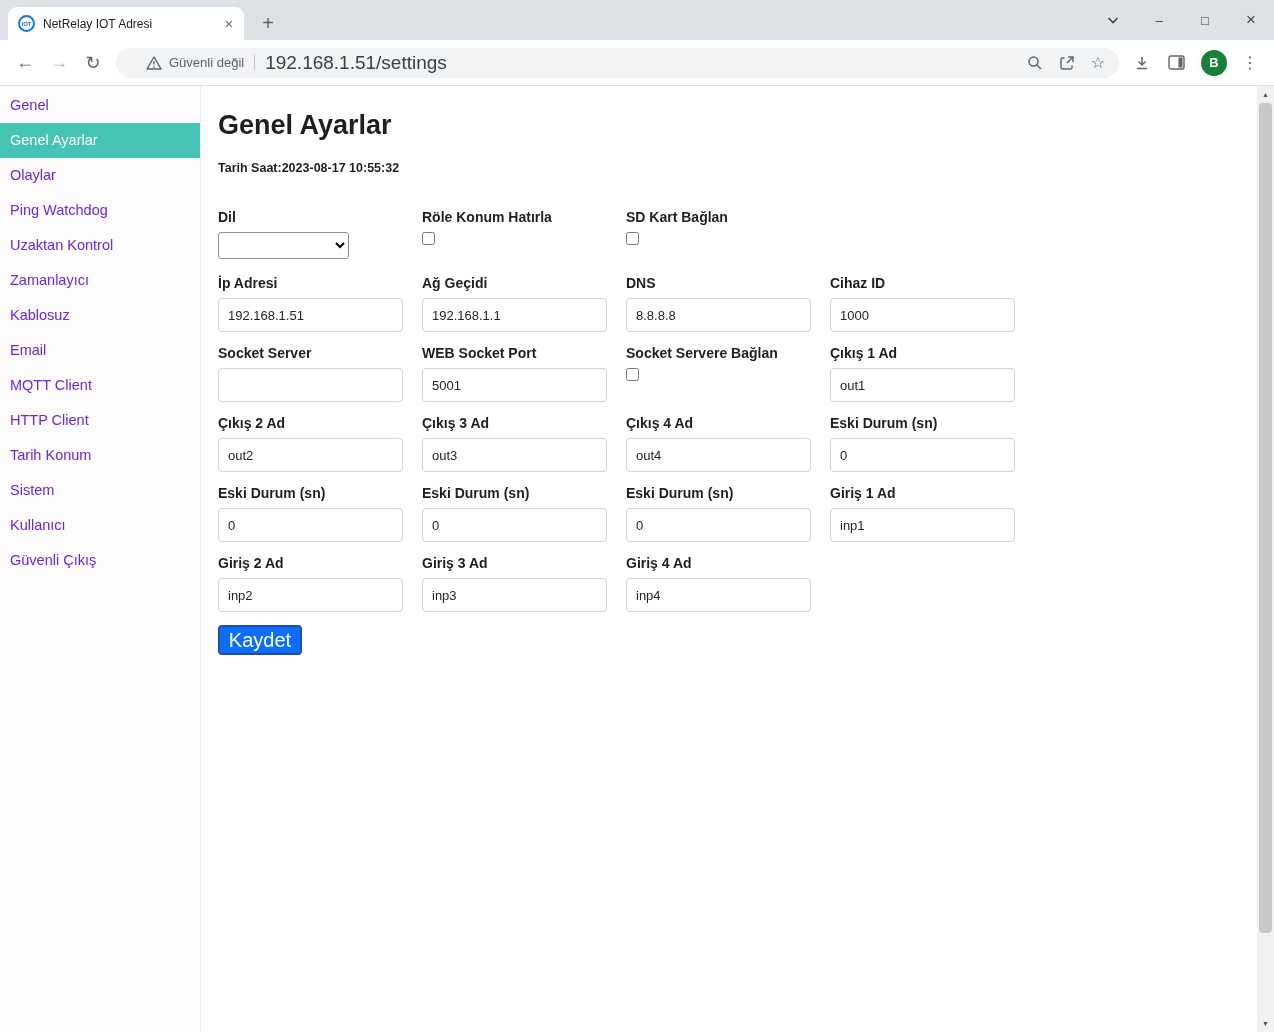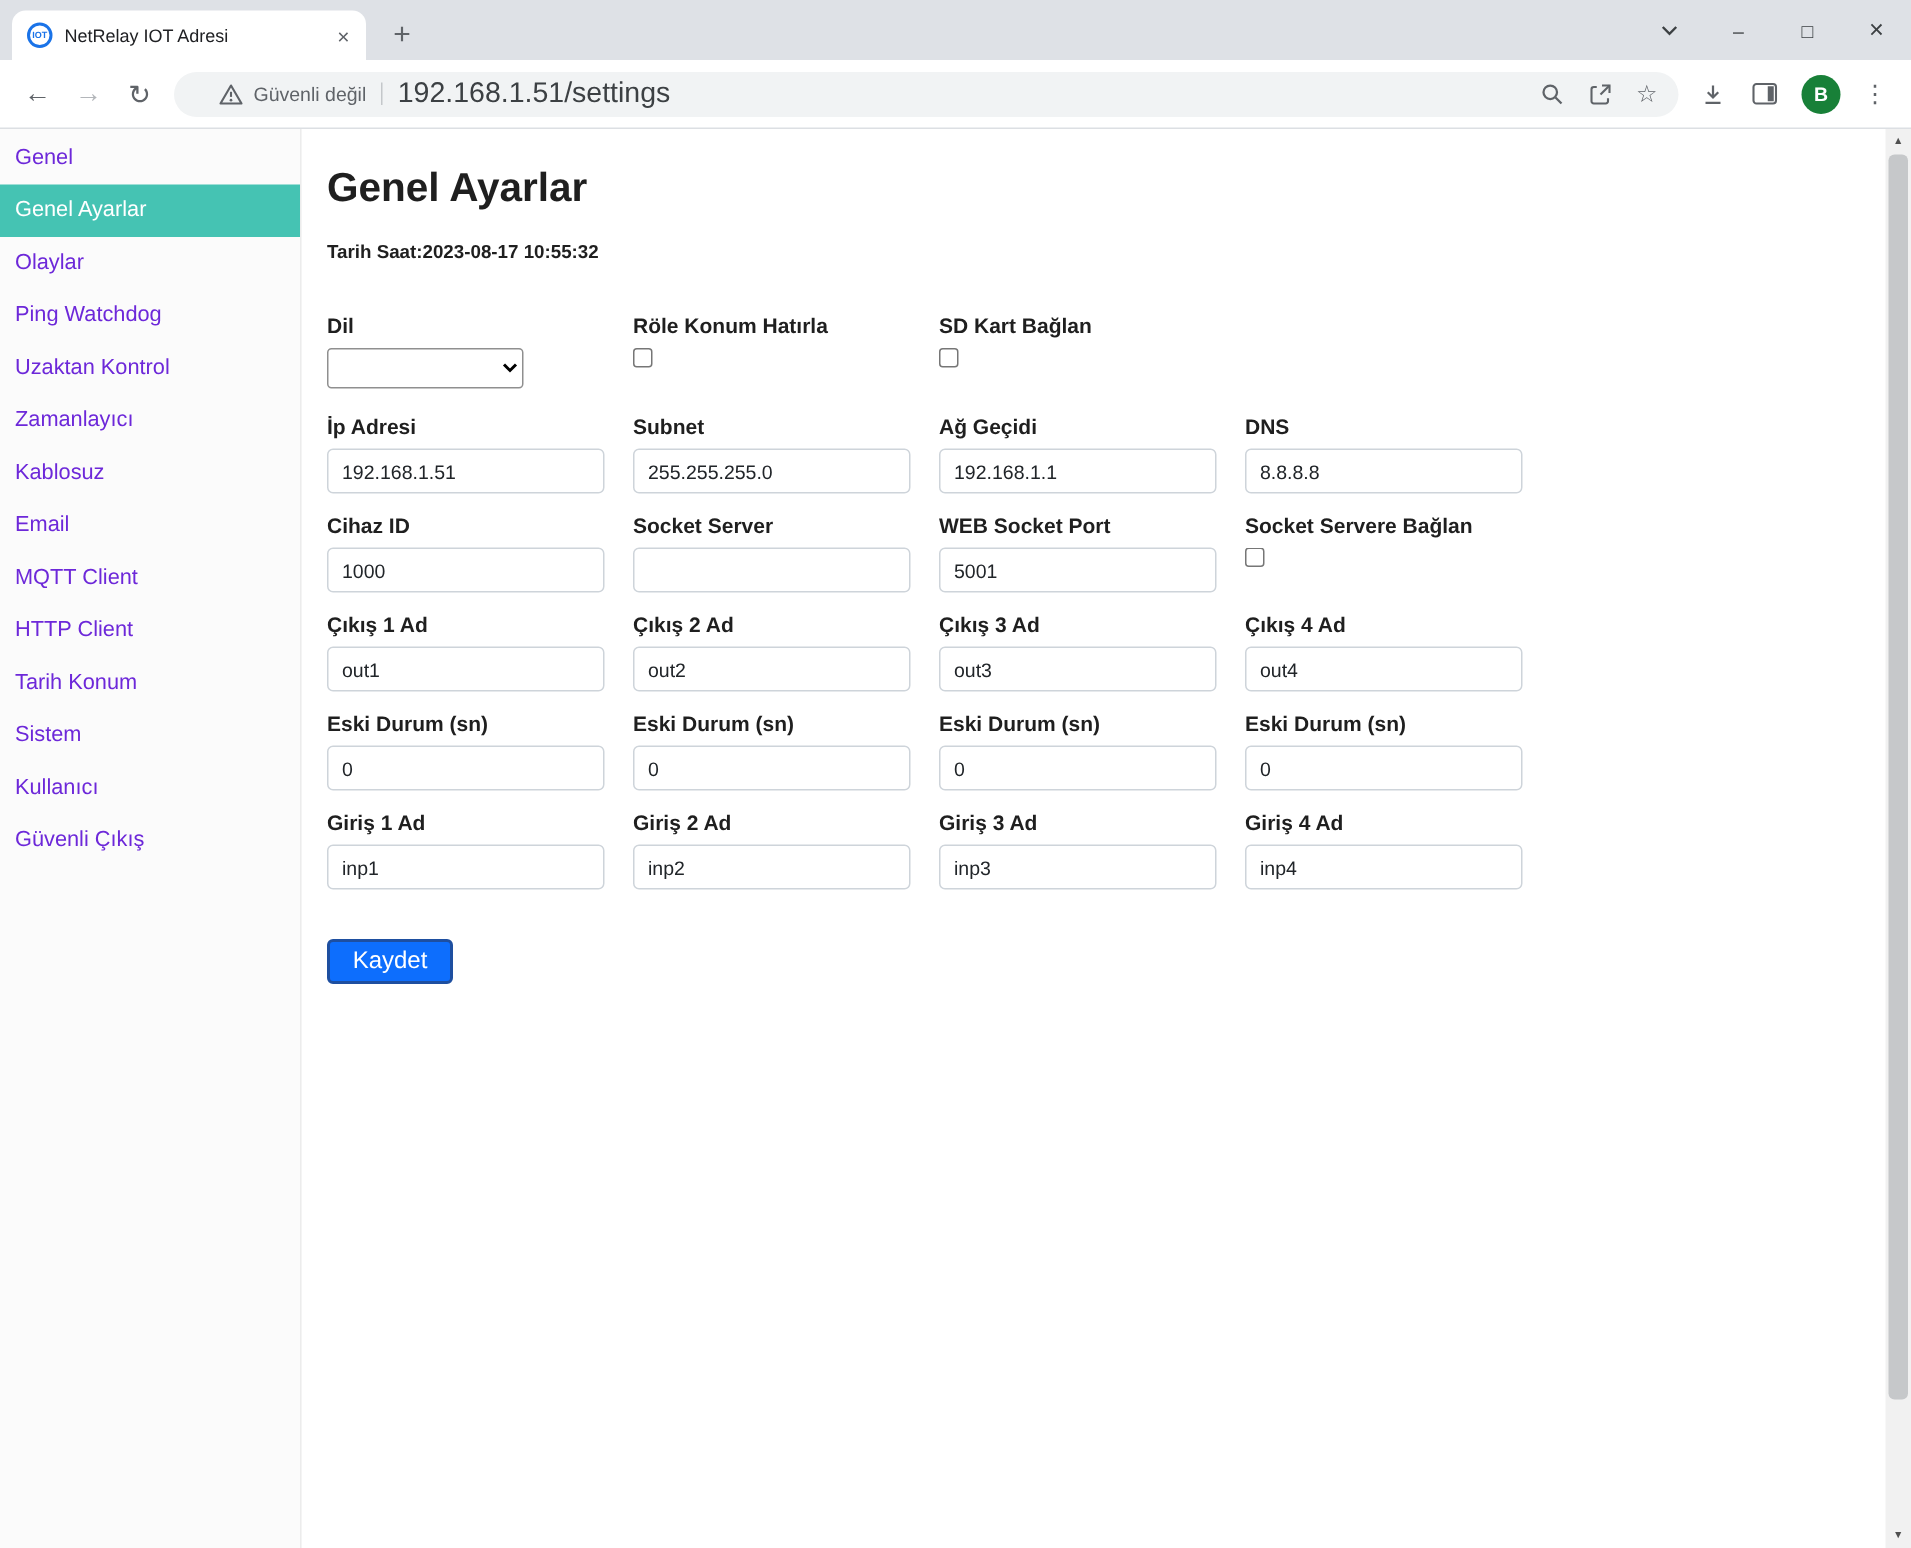--- a/index.html
+++ b/index.html
@@ -52,26 +52,26 @@
   .sb-item.active { background:#45c3b3; color:#fff; }
 
   .main { flex:1; padding:24px 0 0 17px; }
   .title { font-size:27px; font-weight:bold; color:#1f1f1f; margin-bottom:20px; }
   .datetime { font-size:12.5px; font-weight:bold; color:#1f1f1f; margin-bottom:34px; }
 
   .grid { display:grid; grid-template-columns:repeat(4, 204px); }
   .cell { margin-bottom:13px; }
   .flabel { display:block; font-size:14px; font-weight:bold; color:#1f1f1f; margin-bottom:7px; }
   .ftext { width:185px; height:30px; border:1px solid #ced4da; border-radius:4px;
-    padding:0 9px; font-size:13px; color:#212529; font-family:inherit; background:#fff; }
+    padding:16px 9px; font-size:13px; color:#212529; font-family:inherit; background:#fff; }
   .fselect { width:131px; height:27px; border:1px solid #8f8f8f; border-radius:3px;
     font-size:13px; font-family:inherit; background:#fff; padding:12px 4px; }
   .fcheck { width:13px; height:13px; margin-top:5px; display:block; }
-  .savebtn { margin-top:20px; width:84px; height:30px; background:#0d6efd; color:#fff;
-    font-size:16px; font-family:inherit; border:2px solid #1e4fa0; border-radius:4px;
+  .savebtn { margin-top:0; width:84px; height:30px; background:#0d6efd; color:#fff;
+    font-size:20px; font-family:inherit; border:2px solid #1e4fa0; border-radius:4px;
     cursor:pointer; }
 
   
   .scrollbar { position:absolute; top:86px; right:0; width:17px; bottom:0; background:#f1f1f1; }
   .sb-arrow { position:absolute; left:0; width:17px; height:17px; display:flex;
     align-items:center; justify-content:center; font-size:7px; color:#505050; cursor:pointer; }
   .sb-up { top:0; } .sb-down { bottom:0; }
   .sb-thumb { position:absolute; left:2px; right:2px; top:17px; height:830px;
     background:#c6c8ca; border-radius:4px; cursor:pointer; }
 </style>
@@ -187,24 +187,20 @@
           <label class="flabel">SD Kart Bağlan</label>
           <input type="checkbox" class="fcheck" style="">
         </div>
         <div class="cell"></div>
 
         <div class="cell">
           <label class="flabel">İp Adresi</label>
           <input type="text" class="ftext" value="192.168.1.51" style="">
         </div>
         <div class="cell">
-          <label class="flabel">Subnet</label>
-          <input type="text" class="ftext" value="255.255.255.0" style="">
-        </div>
-        <div class="cell">
           <label class="flabel">Ağ Geçidi</label>
           <input type="text" class="ftext" value="192.168.1.1" style="">
         </div>
         <div class="cell">
           <label class="flabel">DNS</label>
           <input type="text" class="ftext" value="8.8.8.8" style="">
         </div>
 
         <div class="cell">
           <label class="flabel">Cihaz ID</label>

